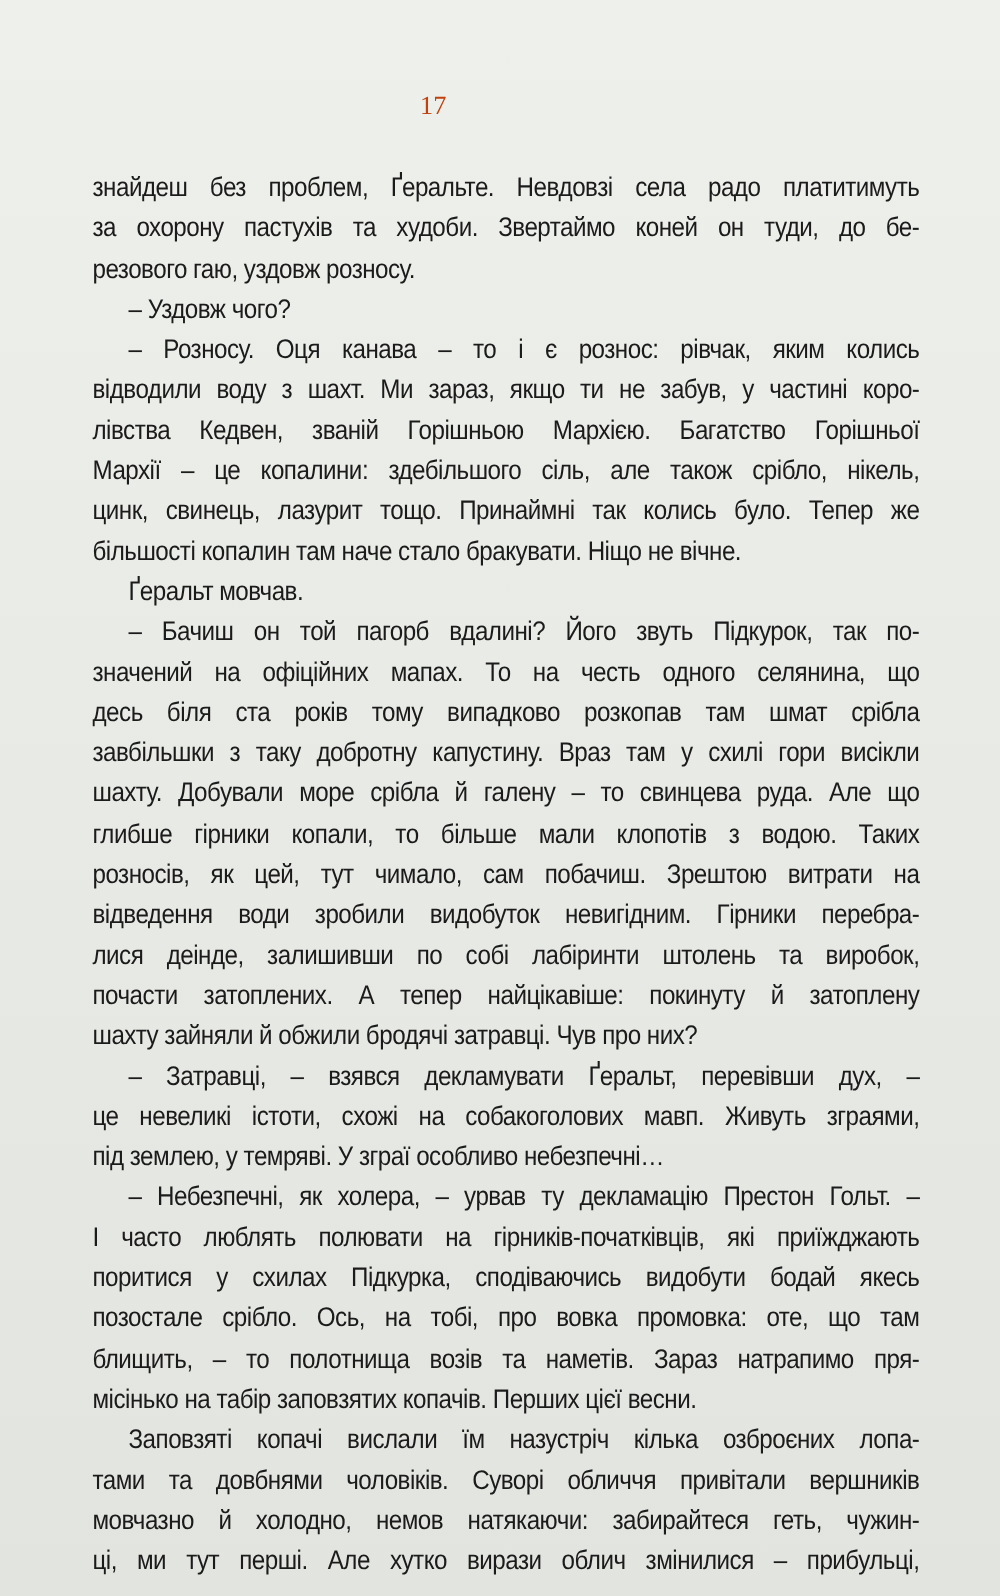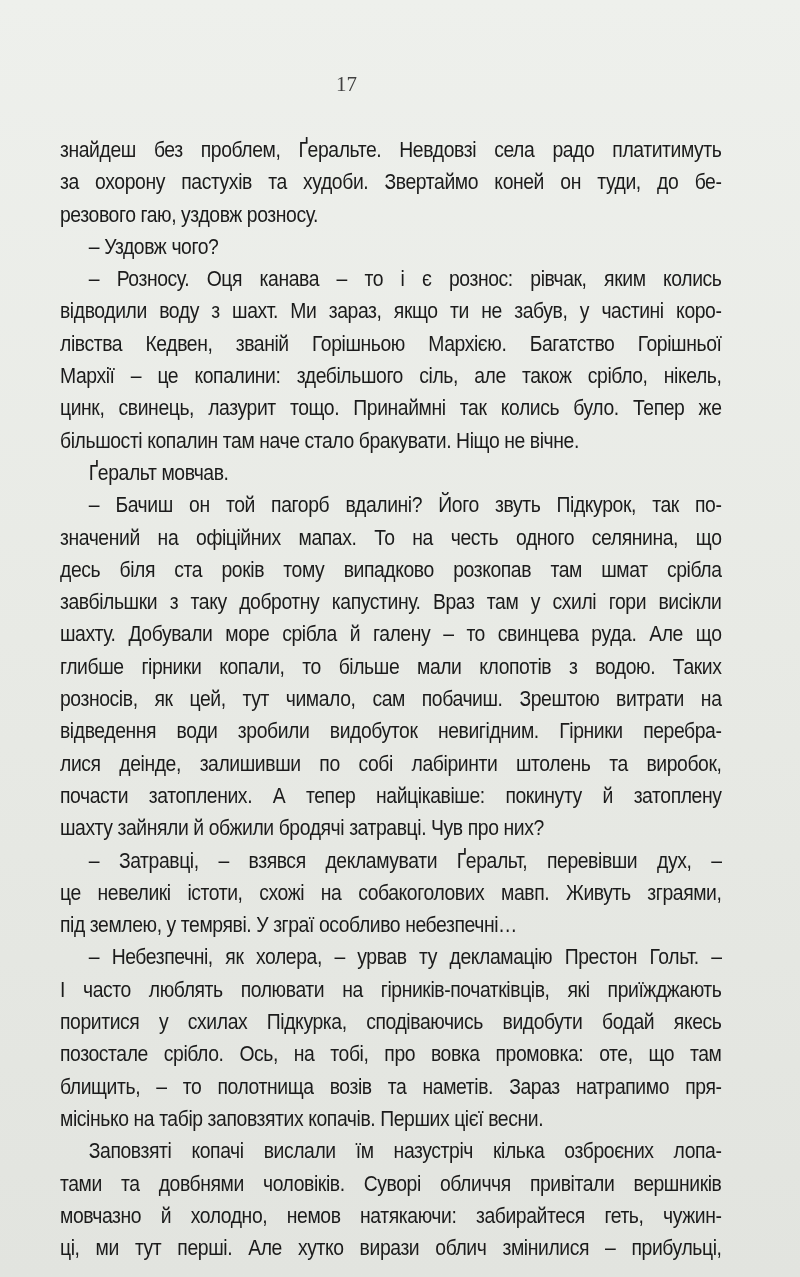--- a/index.html
+++ b/index.html
@@ -7,24 +7,24 @@
     width: 800px; height: 1277px; overflow: hidden;
     background: #e9ebe6;
     background-image: linear-gradient(180deg, #eef0ec 0%, #e8eae5 50%, #e2e4df 100%);
     color: #1b1b1b;
     font-family: "Liberation Sans", "DejaVu Sans", sans-serif;
   }
   .page { position: relative; width: 800px; height: 1277px; }
   .page-number {
     position: absolute; top: 72px; left: 0; width: 693px; text-align: center;
     font-family: "Liberation Serif", "DejaVu Serif", serif;
-    font-size: 21px; color: #404040;
+    font-size: 21px; color: #c2410c;
   }
   .text {
-    position: absolute; top: 134px; left: 60px; width: 662px;
+    position: absolute; top: 134px; left: 74px; width: 662px;
   }
   .line {
     height: 32.3px; line-height: 32.3px;
     font-size: 21.5px; white-space: nowrap;
     text-align: justify; text-align-last: justify;
     letter-spacing: -0.45px; transform: scaleX(0.9); transform-origin: left center;
     width: 735px;
   }
   .line.last { text-align-last: left; }
   .line.indent { padding-left: 32px; width: 703px; }

